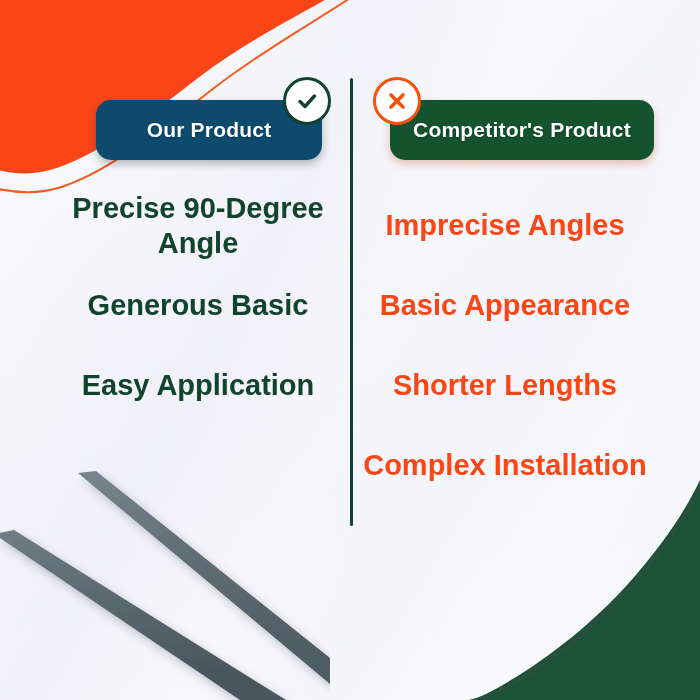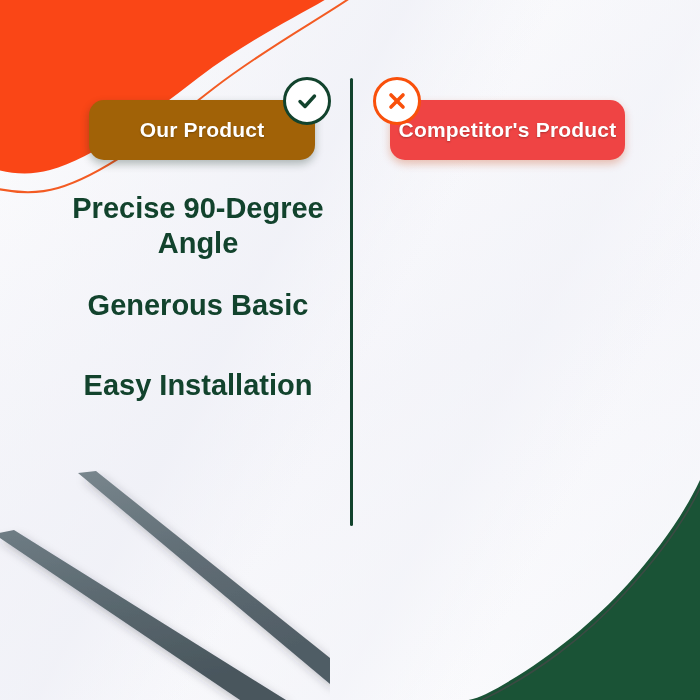--- a/index.html
+++ b/index.html
@@ -51,27 +51,27 @@
     height:60px;
     border-radius:15px;
     display:flex; align-items:center; justify-content:center;
     color:#ffffff;
     font-size:21px;
     font-weight:bold;
     letter-spacing:0.2px;
     text-shadow:0 1px 2px rgba(0,0,0,0.28);
   }
   .pill-ours {
-    left:89px; top:100px; width:226px;
-    background:#a16207;
+    left:96px; top:100px; width:226px;
+    background:#0c4a6e;
     box-shadow:0 4px 9px rgba(12,40,28,0.30);
   }
   .pill-theirs {
-    left:390px; top:100px; width:235px;
-    background:#ef4444;
+    left:390px; top:100px; width:264px;
+    background:#14532d;
     box-shadow:0 4px 9px rgba(200,60,6,0.30);
   }
 
   
   .badge {
     position:absolute;
     width:48px; height:48px;
     border-radius:50%;
     background:#ffffff;
     display:flex; align-items:center; justify-content:center;
@@ -159,17 +159,23 @@
   <div class="badge badge-x">
     <svg width="26" height="26" viewBox="0 0 26 26">
       <line x1="7" y1="7" x2="19" y2="19" stroke="#f9500b" stroke-width="3.6" stroke-linecap="round"></line>
       <line x1="19" y1="7" x2="7" y2="19" stroke="#f9500b" stroke-width="3.6" stroke-linecap="round"></line>
     </svg>
   </div>
 
   <div class="col col-left">
     <div class="feat">Precise 90-Degree Angle</div>
     <div class="feat">Generous Basic</div>
-    <div class="feat">Easy Installation</div>
+    <div class="feat">Easy Application</div>
   </div>
 
+  <div class="col col-right">
+    <div class="feat">Imprecise Angles</div>
+    <div class="feat">Basic Appearance</div>
+    <div class="feat">Shorter Lengths</div>
+    <div class="feat">Complex Installation</div>
+  </div>
 
 </div>
 
 </body></html>

